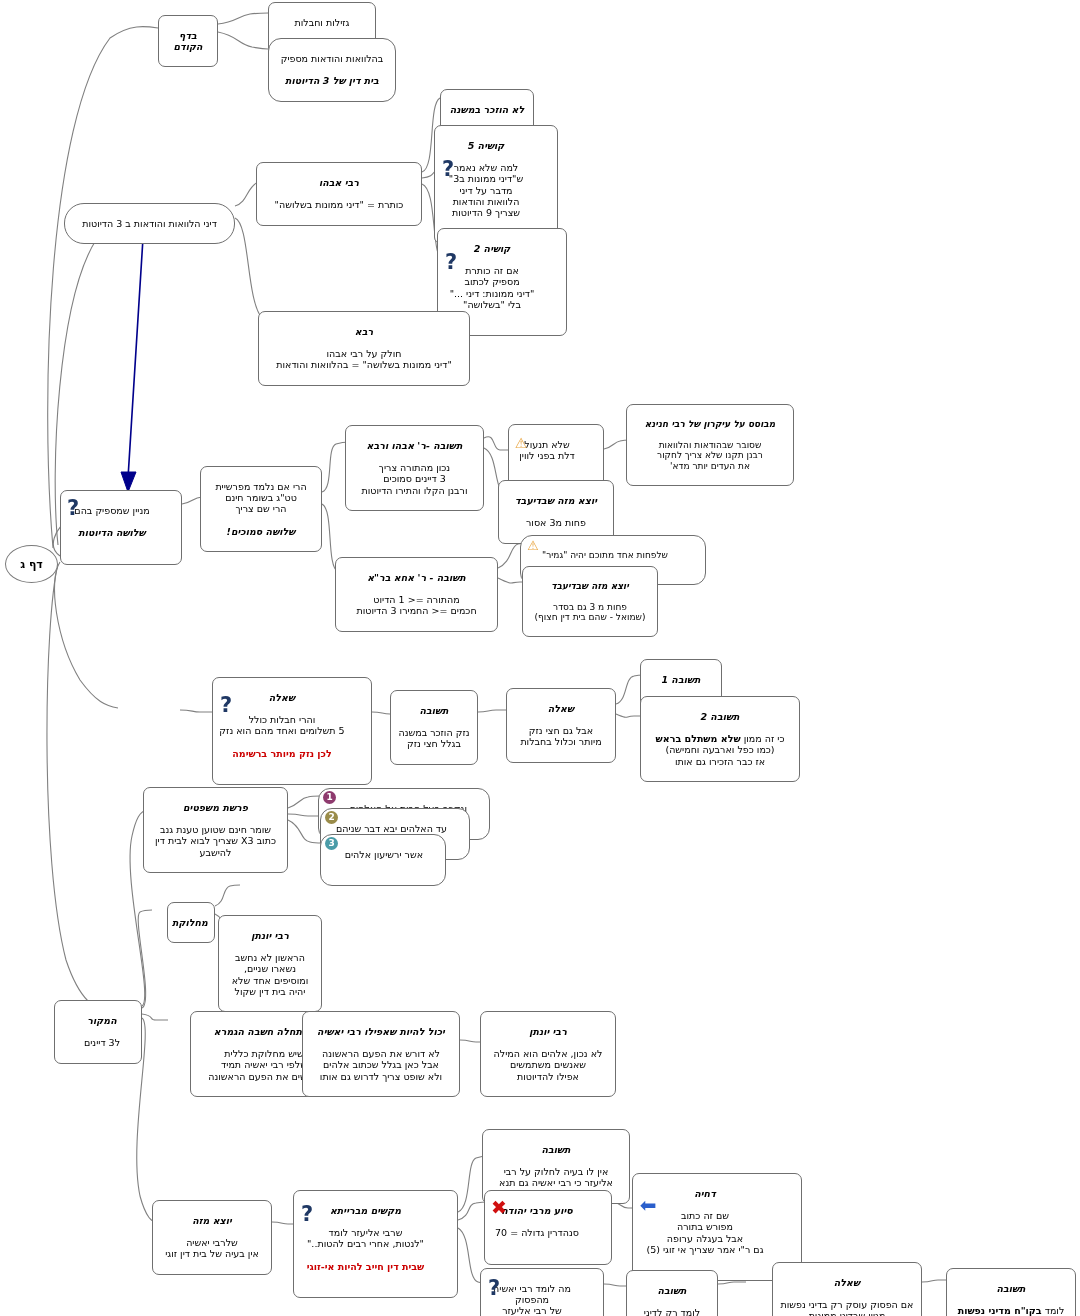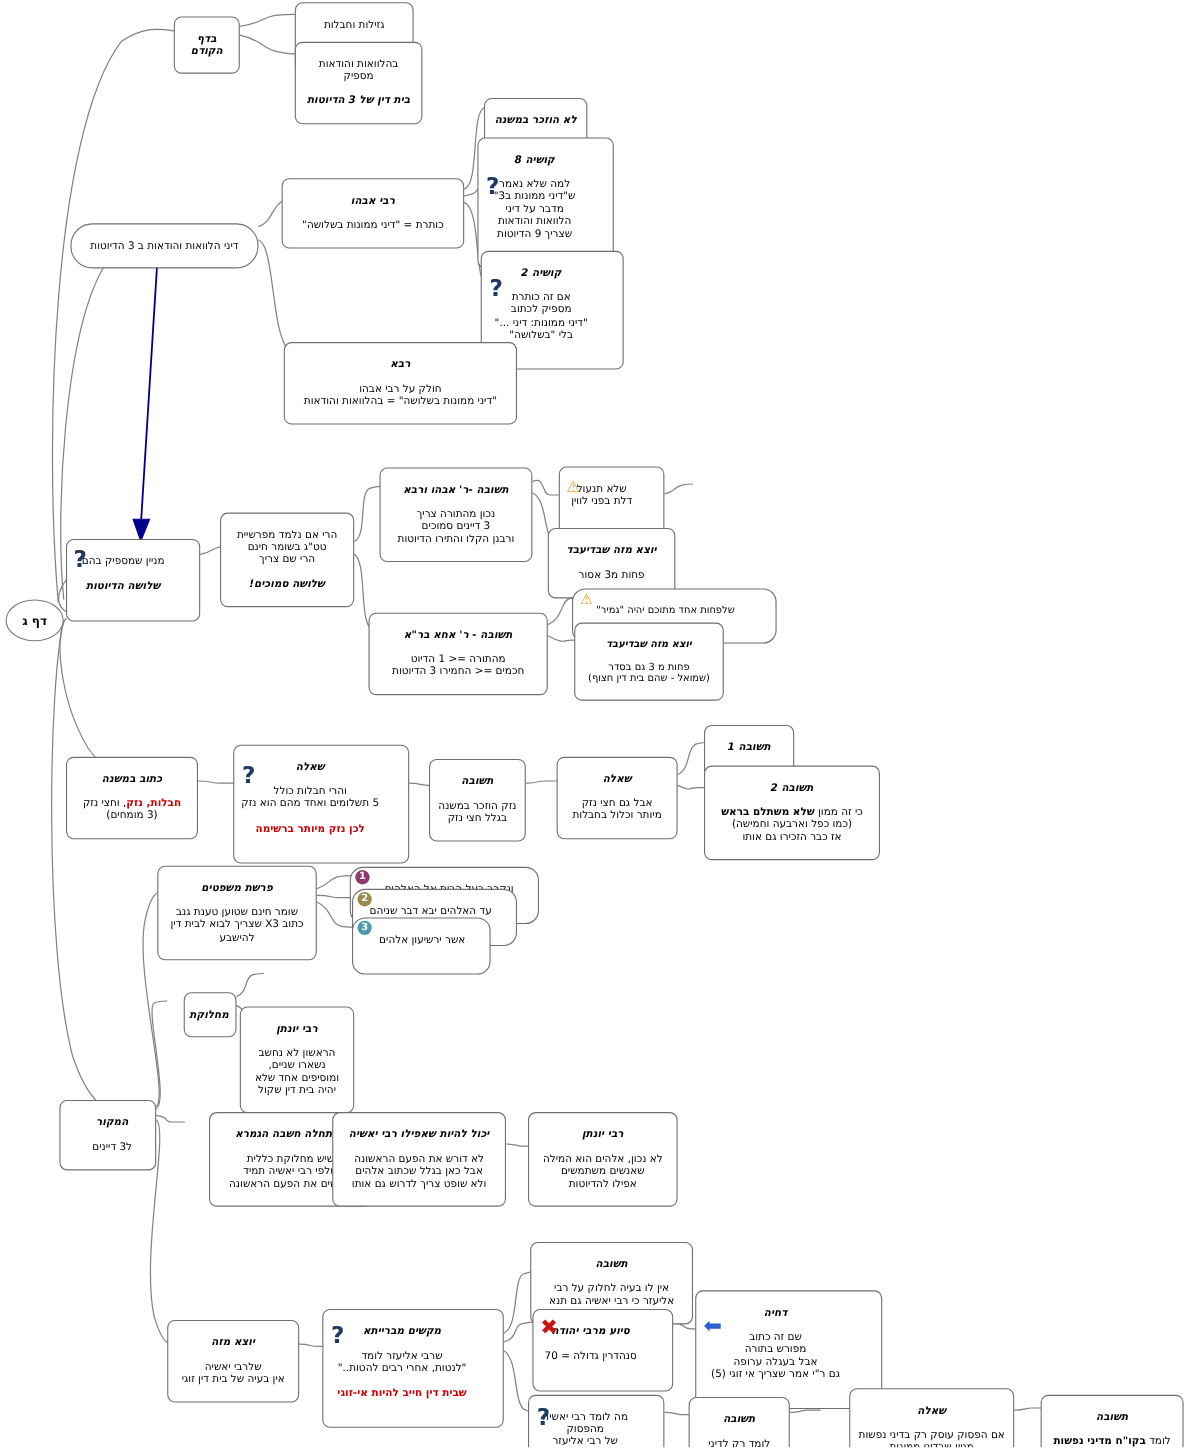--- a/index.html
+++ b/index.html
@@ -167,42 +167,42 @@
     <span>דף ג</span>
   </div>
 
   <div class="node" style="left:158px; top:15px; width:60px; font-size:9.5px;">
     <span class="ttl">בדף הקודם</span>
   </div>
   <div class="node" style="left:268px; top:2px; width:108px; font-size:9.5px;">
     <span class="bd">גזילות וחבלות</span>
     <span class="ttl">בית דין של 3 סמוכים</span>
   </div>
-  <div class="node" style="left:268px; top:38px; width:116px; font-size:9.5px;">
+  <div class="node" style="left:268px; top:38px; width:128px; font-size:9.5px;border-radius:13px;">
     <span class="bd">בהלוואות והודאות מספיק</span>
     <span class="ttl">בית דין של  3 הדיוטות</span>
   </div>
 
   <div class="node" style="left:64px; top:203px; width:171px; font-size:9.5px;border-radius:20px;">
     <span class="bd">דיני הלוואות והודאות ב 3 הדיוטות</span>
   </div>
 
   <div class="node" style="left:256px; top:162px; width:166px; font-size:9.5px;">
     <span class="ttl">רבי אבהו</span>
     <span class="bd">כותרת =  "דיני ממונות בשלושה"</span>
   </div>
 
   <div class="node" style="left:440px; top:89px; width:94px; font-size:9.5px;">
     <span class="ttl">לא הוזכר במשנה</span>
     <span class="bd">הדין של הודאות
 והלוואות</span>
   </div>
 
   <div class="node" style="left:434px; top:125px; width:124px; font-size:9.5px; padding-right:26px;">
-    <span class="ttl">קושיה 8</span>
+    <span class="ttl">קושיה 5</span>
     <span class="bd">למה שלא נאמר
 ש"דיני ממונות ב3"
 מדבר על דיני
 הלוואות והודאות
 שצריך 9 הדיוטות</span>
     <span class="ico q-ico" style="left:4px; top:32px; width:18px; height:22px; font-size:21px;">?</span>
   </div>
 
   <div class="node" style="left:437px; top:228px; width:130px; font-size:9.5px; padding-right:26px;">
     <span class="ttl">קושיה 2</span>
@@ -243,43 +243,44 @@
     <span class="bd">שלא תנעול
 דלת בפני לווין</span>
     <span class="ico" style="left:3px; top:10px; width:18px; height:16px; font-size:14px; color:#e8a33d;">⚠</span>
   </div>
 
   <div class="node" style="left:498px; top:480px; width:116px; font-size:9.5px;">
     <span class="ttl">יוצא מזה שבדיעבד</span>
     <span class="bd">פחות מ3 אסור</span>
   </div>
 
+  <div class="node" style="left:626px; top:404px; width:168px; font-size:9px;">
+    <span class="ttl">מבוסס על עיקרון של רבי חנינא</span>
+    <span class="bd">שסובר שבהודאות  והלוואות
+רבנן תקנו שלא צריך לחקור
+את העדים יותר מדא'</span>
+  </div>
 
   <div class="node" style="left:335px; top:557px; width:163px; font-size:9.5px;">
     <span class="ttl">תשובה  - ר' אחא בר"א</span>
     <span class="bd">מהתורה =&lt; 1 הדיוט
 חכמים =&lt; החמירו  3 הדיוטות</span>
   </div>
 
   <div class="node" style="left:520px; top:535px; width:186px; font-size:9px; padding-right:22px; border-radius:12px;">
     <span class="bd">שלפחות אחד מתוכם יהיה "גמיר"</span>
     <span class="ico" style="left:3px; top:1px; width:18px; height:16px; font-size:13px; color:#e8a33d;">⚠</span>
   </div>
 
   <div class="node" style="left:522px; top:566px; width:136px; font-size:9px;">
     <span class="ttl">יוצא מזה שבדיעבד</span>
     <span class="bd">פחות מ 3 גם בסדר
 (שמואל - שהם בית דין חצוף)</span>
   </div>
 
-  <div class="node" style="left:60px; top:688px; width:120px; font-size:9.5px;">
-    <span class="ttl">כתוב במשנה</span>
-    <span class="bd"><span class="red">חבלות, נזק</span><span>, וחצי נזק
-(3 מומחים)</span></span>
-  </div>
 
   <div class="node" style="left:212px; top:677px; width:160px; font-size:9.5px; padding-right:26px;">
     <span class="ttl">שאלה</span>
     <span class="bd">והרי חבלות כולל
 5 תשלומים ואחד מהם הוא נזק</span>
     <span class="bd red">לכן נזק מיותר ברשימה</span>
     <span class="ico q-ico" style="left:4px; top:16px; width:18px; height:22px; font-size:21px;">?</span>
   </div>
 
   <div class="node" style="left:390px; top:690px; width:88px; font-size:9.5px;">

